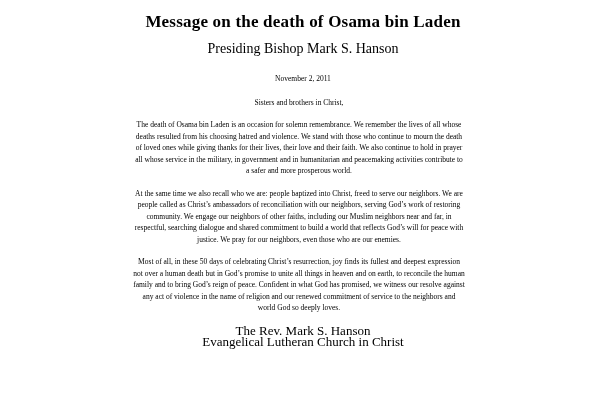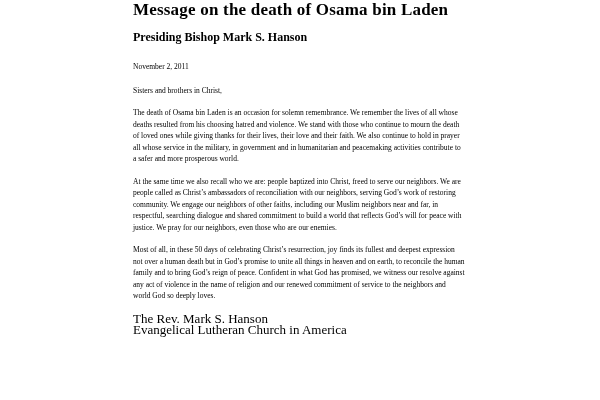--- a/index.html
+++ b/index.html
@@ -9,37 +9,37 @@
   }
   body {
     width: 600px;
     height: 400px;
     position: relative;
     overflow: hidden;
   }
   .page {
     position: absolute;
     left: 133px;
-    top: 0;
+    top: 12px;
     width: 340px;
     color: #000000;
     font-family: "Liberation Serif", serif;
-    text-align: left;
+    text-align: center;
   }
   .doc-title {
     font-size: 17px;
     line-height: 20px;
     font-weight: bold;
     margin: 0 0 12px 0;
     letter-spacing: 0.2px;
   }
   .author-line {
-    font-size: 12px;
+    font-size: 14px;
     line-height: 10px;
-    font-weight: bold;
+    font-weight: normal;
     margin: 0 0 19px 0;
   }
   .date-line {
     font-size: 7.5px;
     line-height: 11.5px;
     margin: 0 0 12px 0;
   }
   .body-para {
     font-size: 7.5px;
     line-height: 11.5px;
@@ -67,15 +67,15 @@
 
   <p class="body-para">The death of Osama bin Laden is an occasion for solemn remembrance. We remember the lives of all whose deaths resulted from his choosing hatred and violence. We stand with those who continue to mourn the death of loved ones while giving thanks for their lives, their love and their faith. We also continue to hold in prayer all whose service in the military, in government and in humanitarian and peacemaking activities contribute to a safer and more prosperous world.</p>
 
   <p class="body-para">At the same time we also recall who we are: people baptized into Christ, freed to serve our neighbors. We are people called as Christ’s ambassadors of reconciliation with our neighbors, serving God’s work of restoring community. We engage our neighbors of other faiths, including our Muslim neighbors near and far, in respectful, searching dialogue and shared commitment to build a world that reflects God’s will for peace with justice. We pray for our neighbors, even those who are our enemies.</p>
 
   <p class="body-para">Most of all, in these 50 days of celebrating Christ’s resurrection, joy finds its fullest and deepest expression not over a human death but in God’s promise to unite all things in heaven and on earth, to reconcile the human family and to bring God’s reign of peace. Confident in what God has promised, we witness our resolve against any act of violence in the name of religion and our renewed commitment of service to the neighbors and world God so deeply loves.</p>
 
 
   <div class="signature-block">
     <div class="signature-line">The Rev. Mark S. Hanson</div>
-    <div class="signature-line">Evangelical Lutheran Church in America</div>
+    <div class="signature-line">Evangelical Lutheran Church in Christ</div>
   </div>
 </div>
 
 </body></html>

